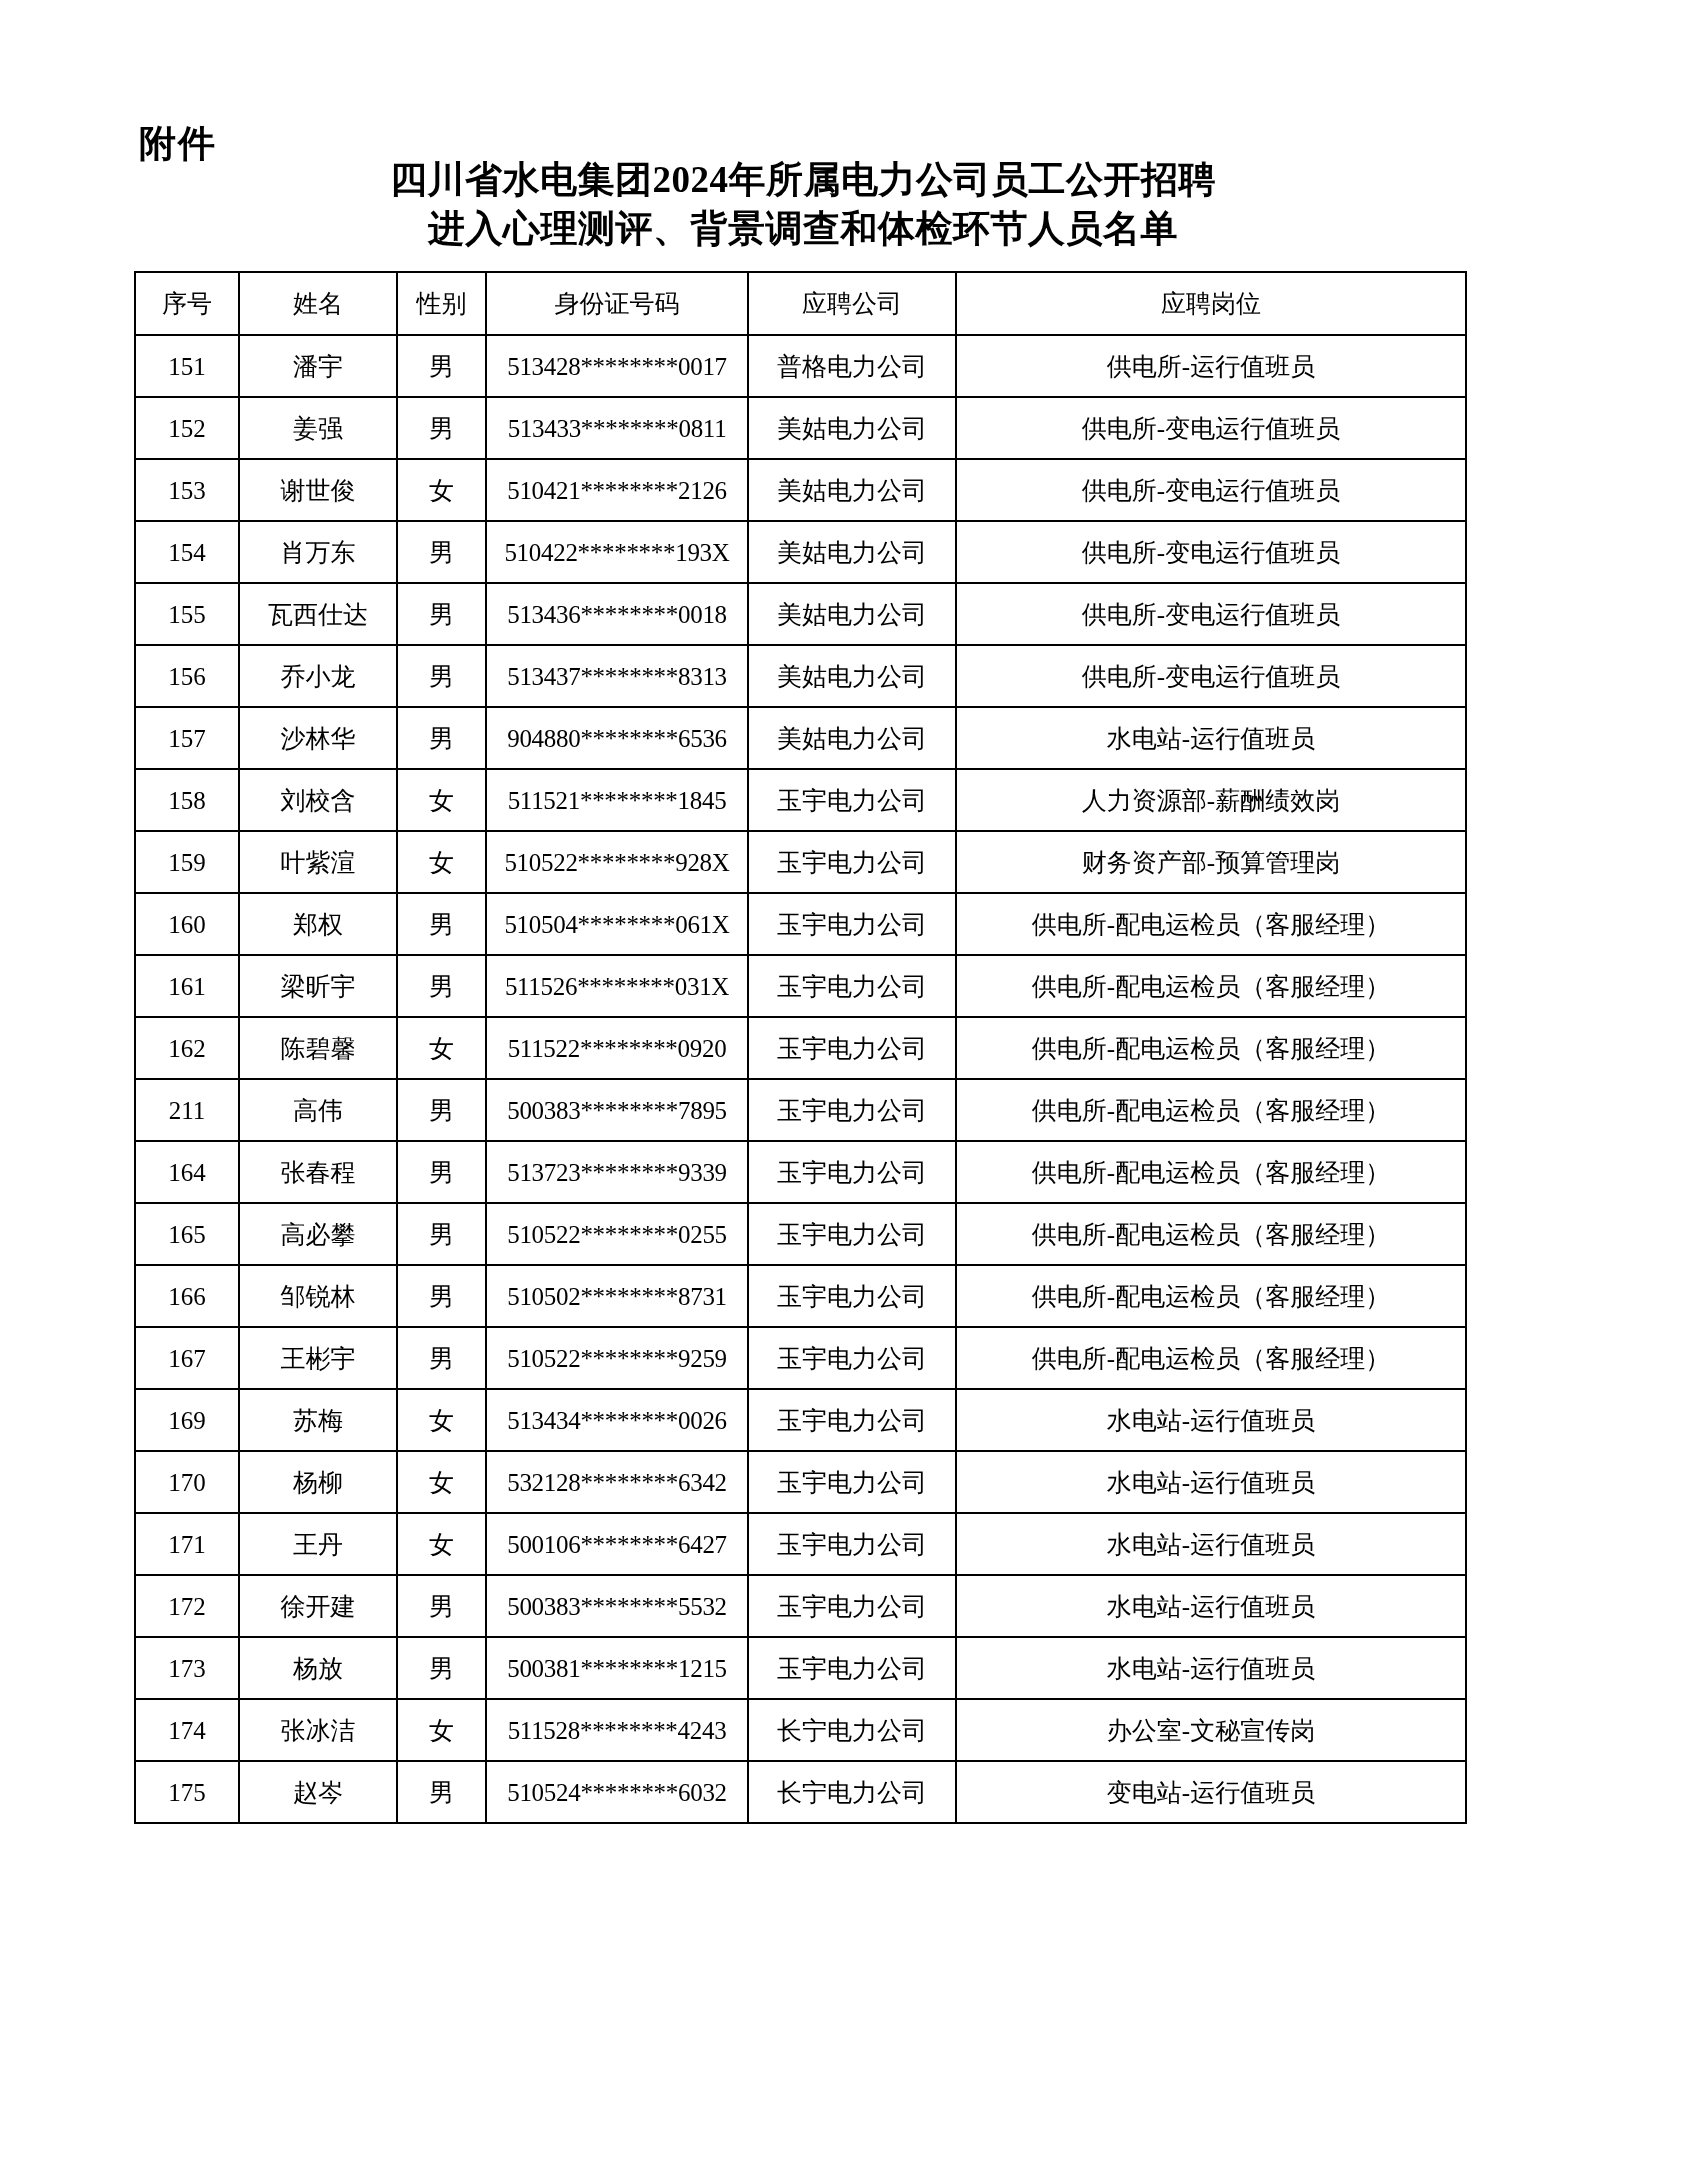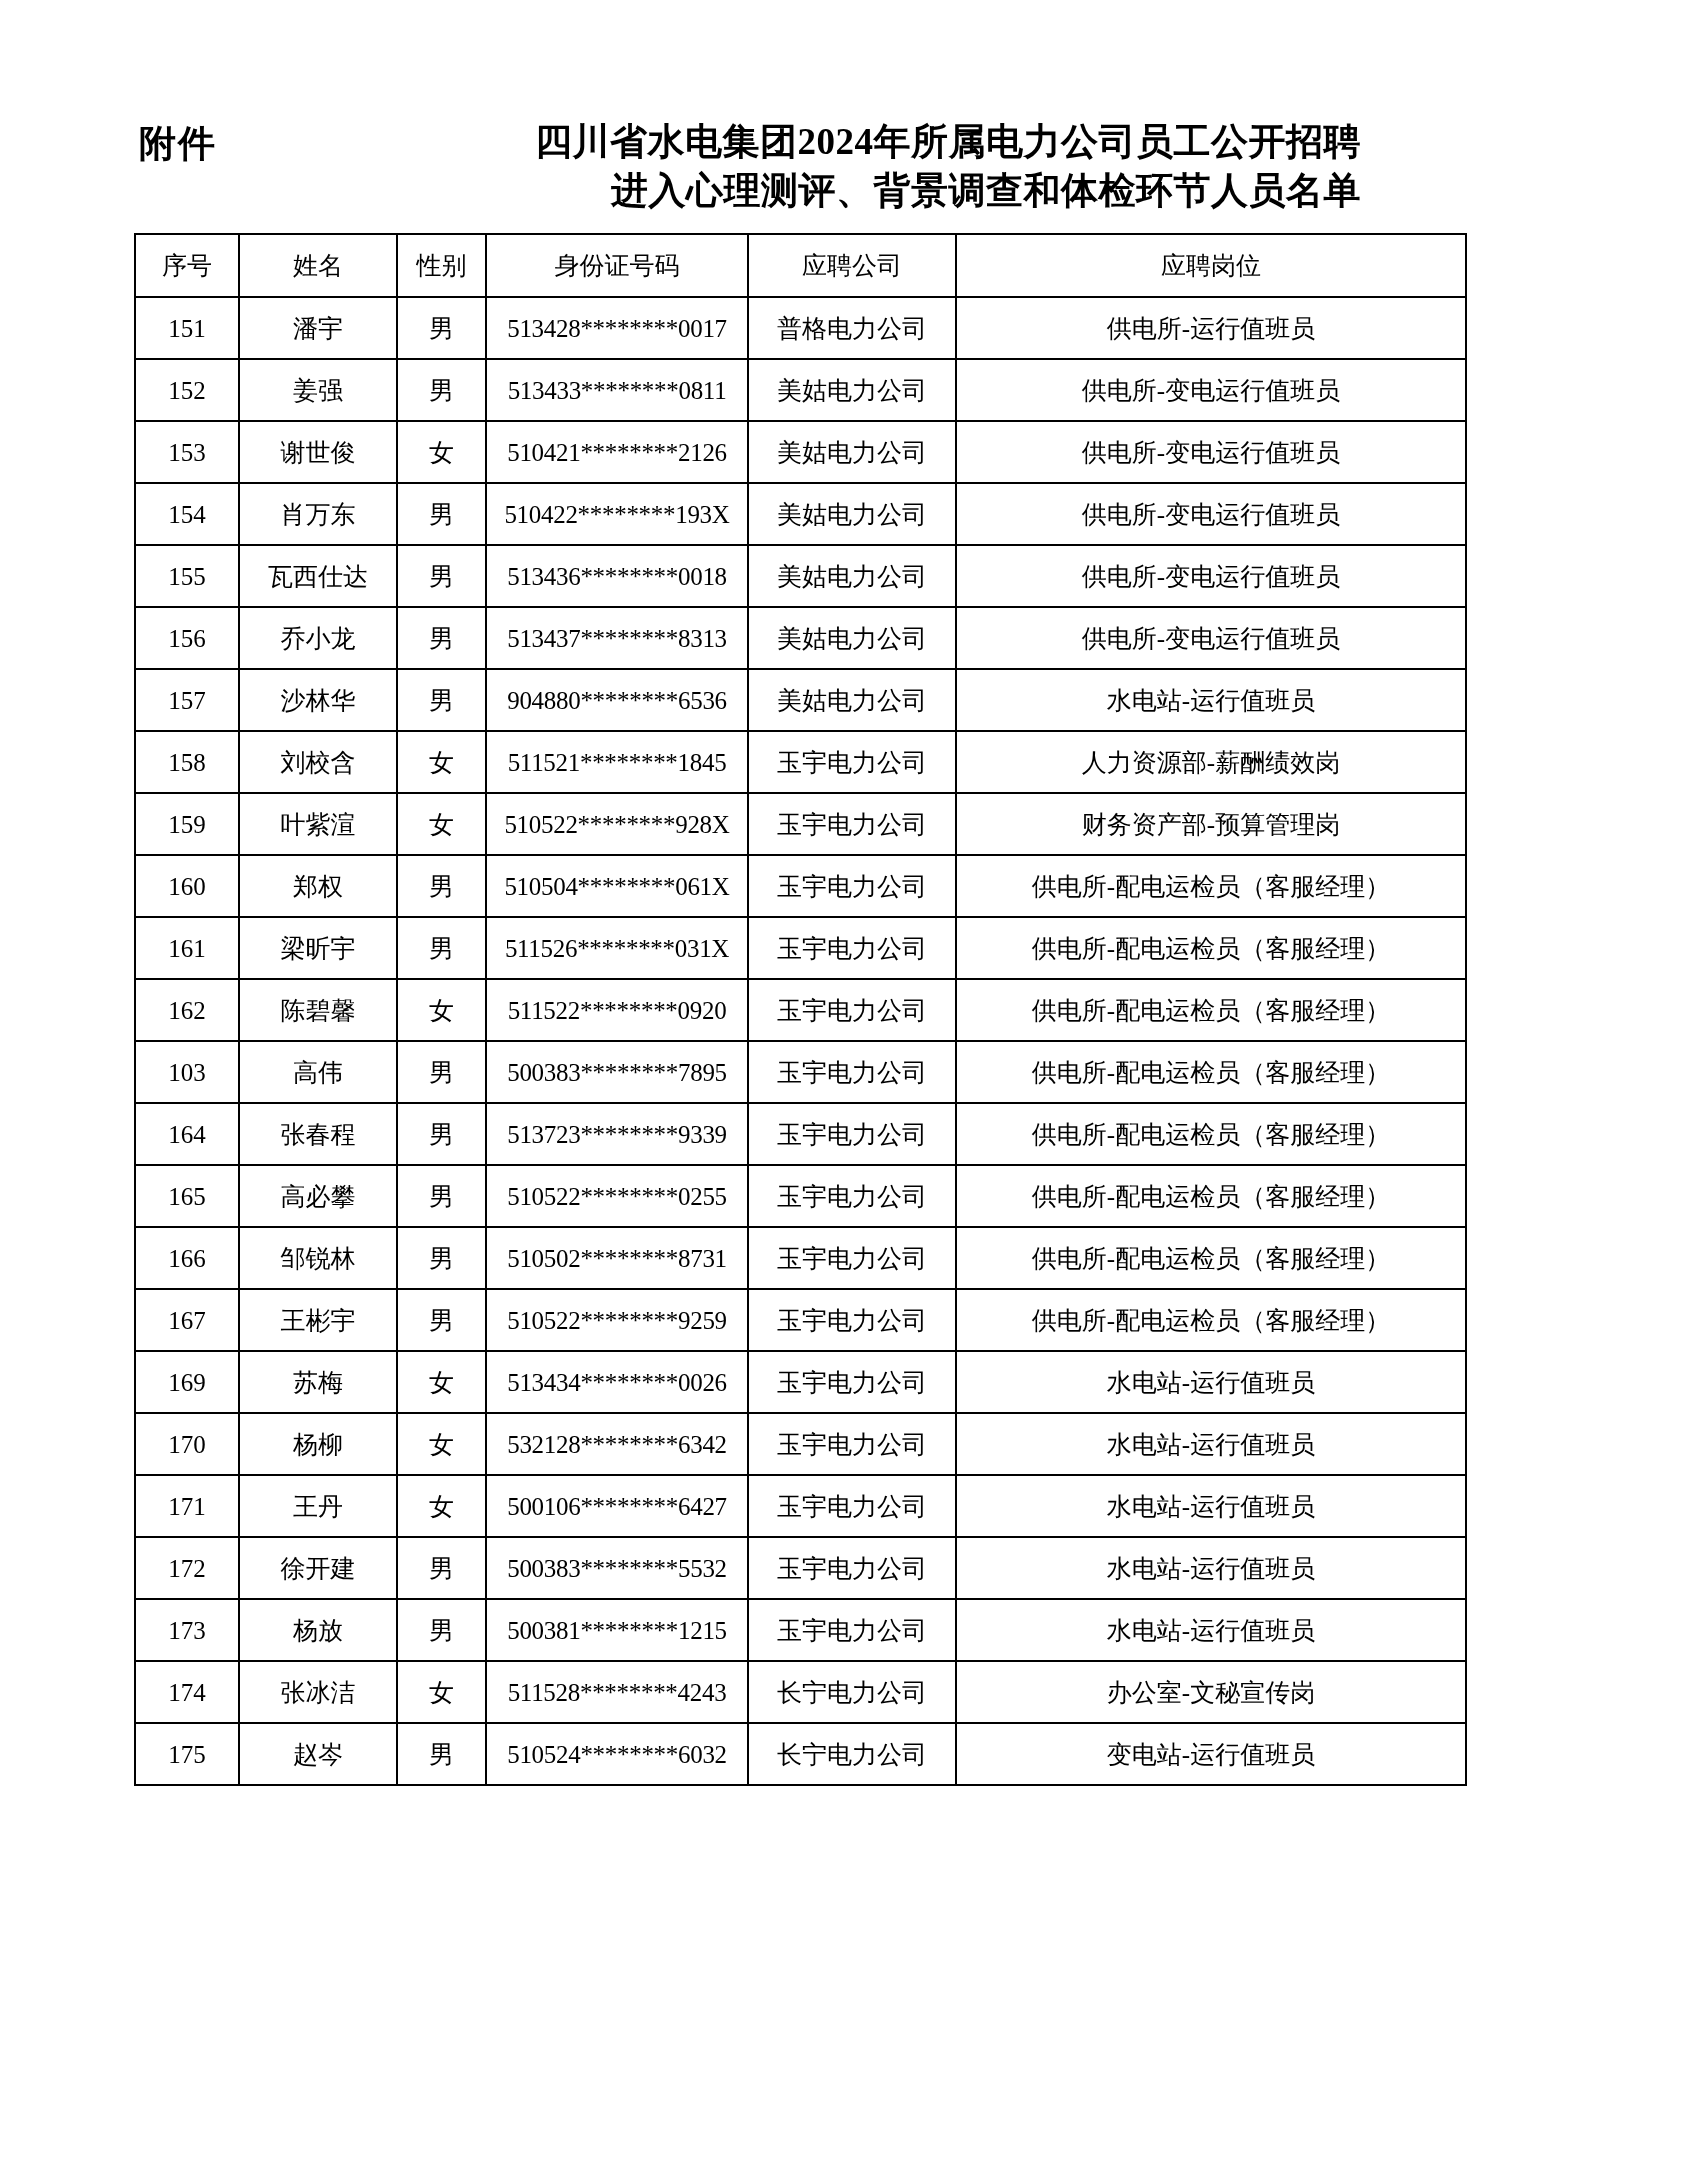--- a/index.html
+++ b/index.html
@@ -29,23 +29,24 @@
     font-size: 37px;
     font-weight: bold;
     font-family: "Liberation Serif", "DejaVu Serif", serif;
     letter-spacing: 2px;
     white-space: nowrap;
     padding-top: 2px;
     margin-left: 5px;
   }
   .title-lines {
     flex: 1;
-    text-align: right;
+    text-align: center;
     margin-left: 28px;
     margin-right: 40px;
+    margin-top: 38px;
   }
   .title-line {
     font-size: 37px;
     font-weight: bold;
     line-height: 1.33;
     letter-spacing: 0.5px;
     white-space: nowrap;
   }
   table.roster {
     border-collapse: collapse;
@@ -202,21 +203,21 @@
         </tr>
         <tr>
           <td>162</td>
           <td>陈碧馨</td>
           <td>女</td>
           <td class="mono-id">511522********0920</td>
           <td>玉宇电力公司</td>
           <td>供电所-配电运检员（客服经理）</td>
         </tr>
         <tr>
-          <td>103</td>
+          <td>211</td>
           <td>高伟</td>
           <td>男</td>
           <td class="mono-id">500383********7895</td>
           <td>玉宇电力公司</td>
           <td>供电所-配电运检员（客服经理）</td>
         </tr>
         <tr>
           <td>164</td>
           <td>张春程</td>
           <td>男</td>

